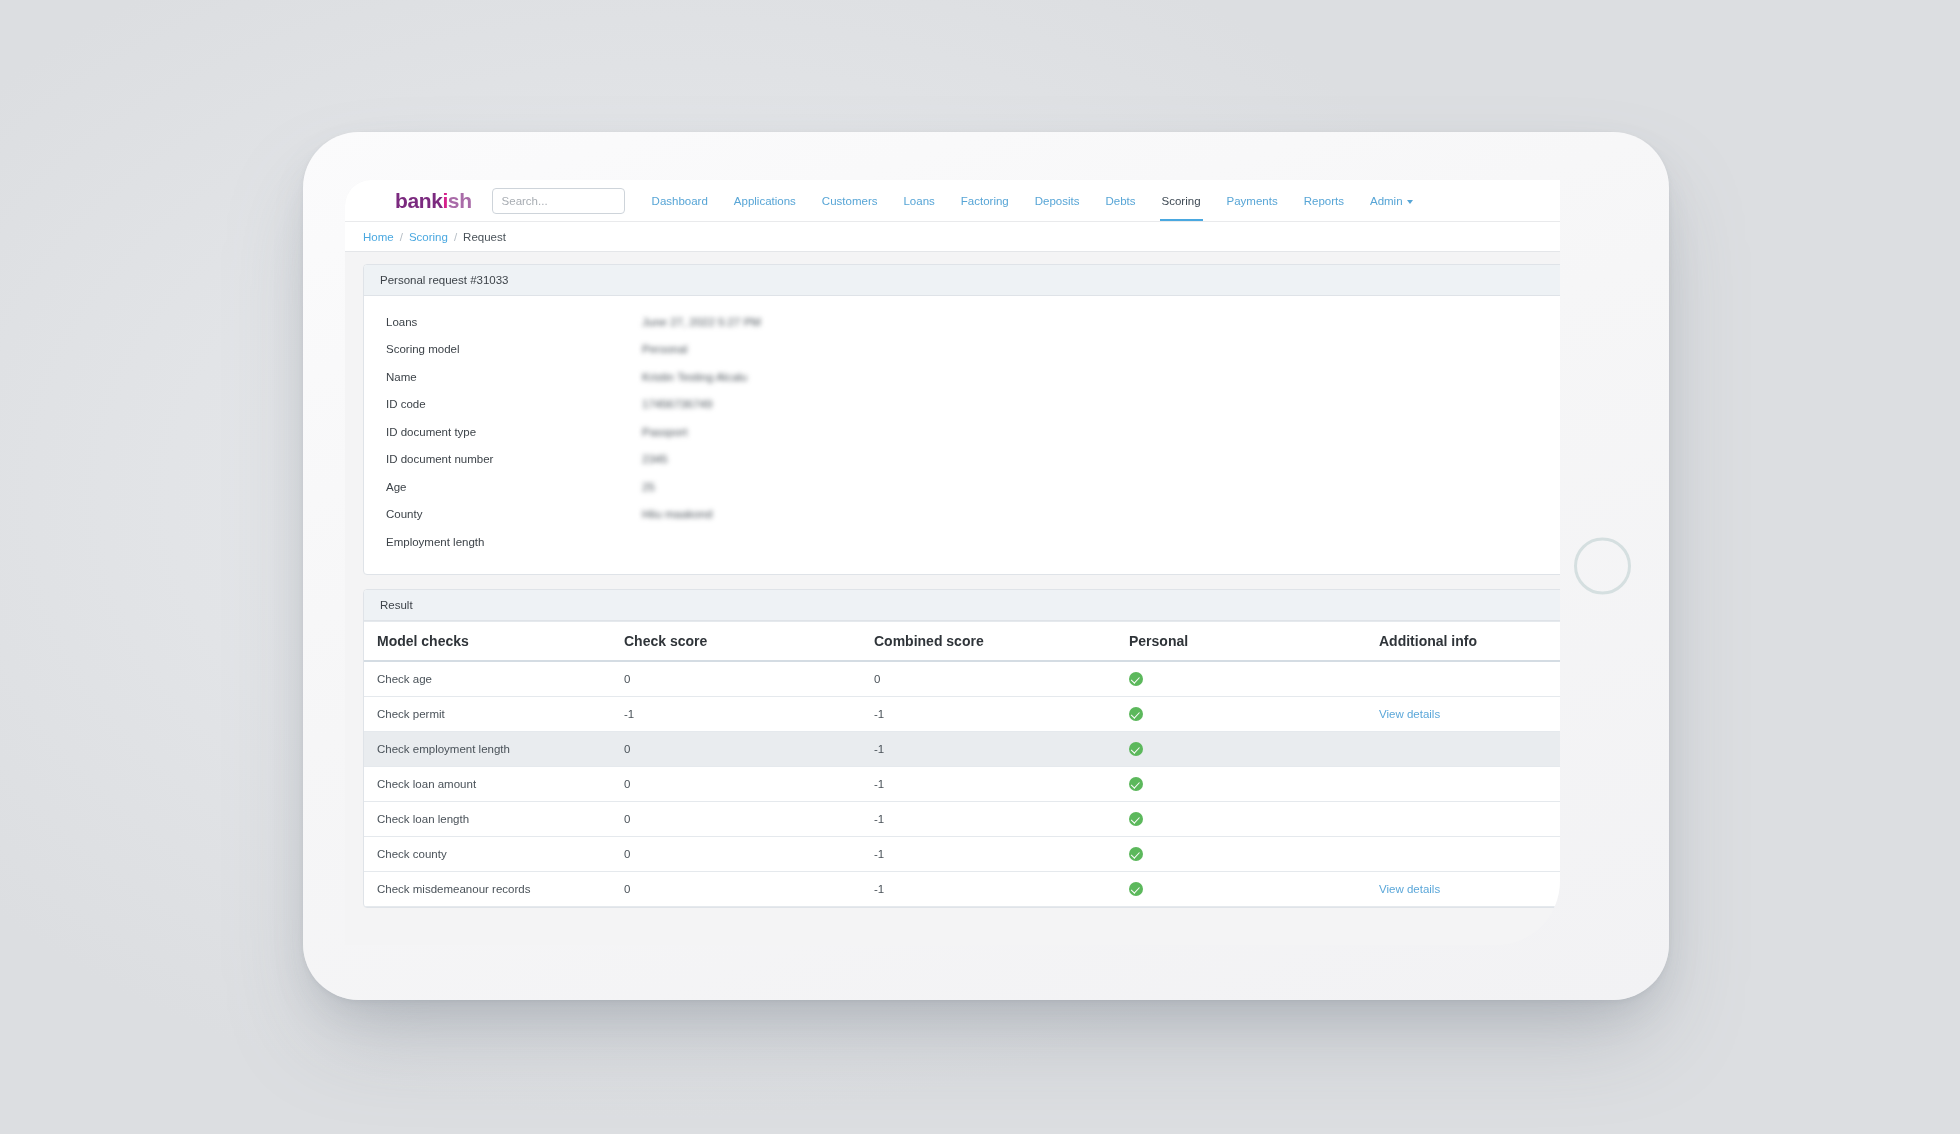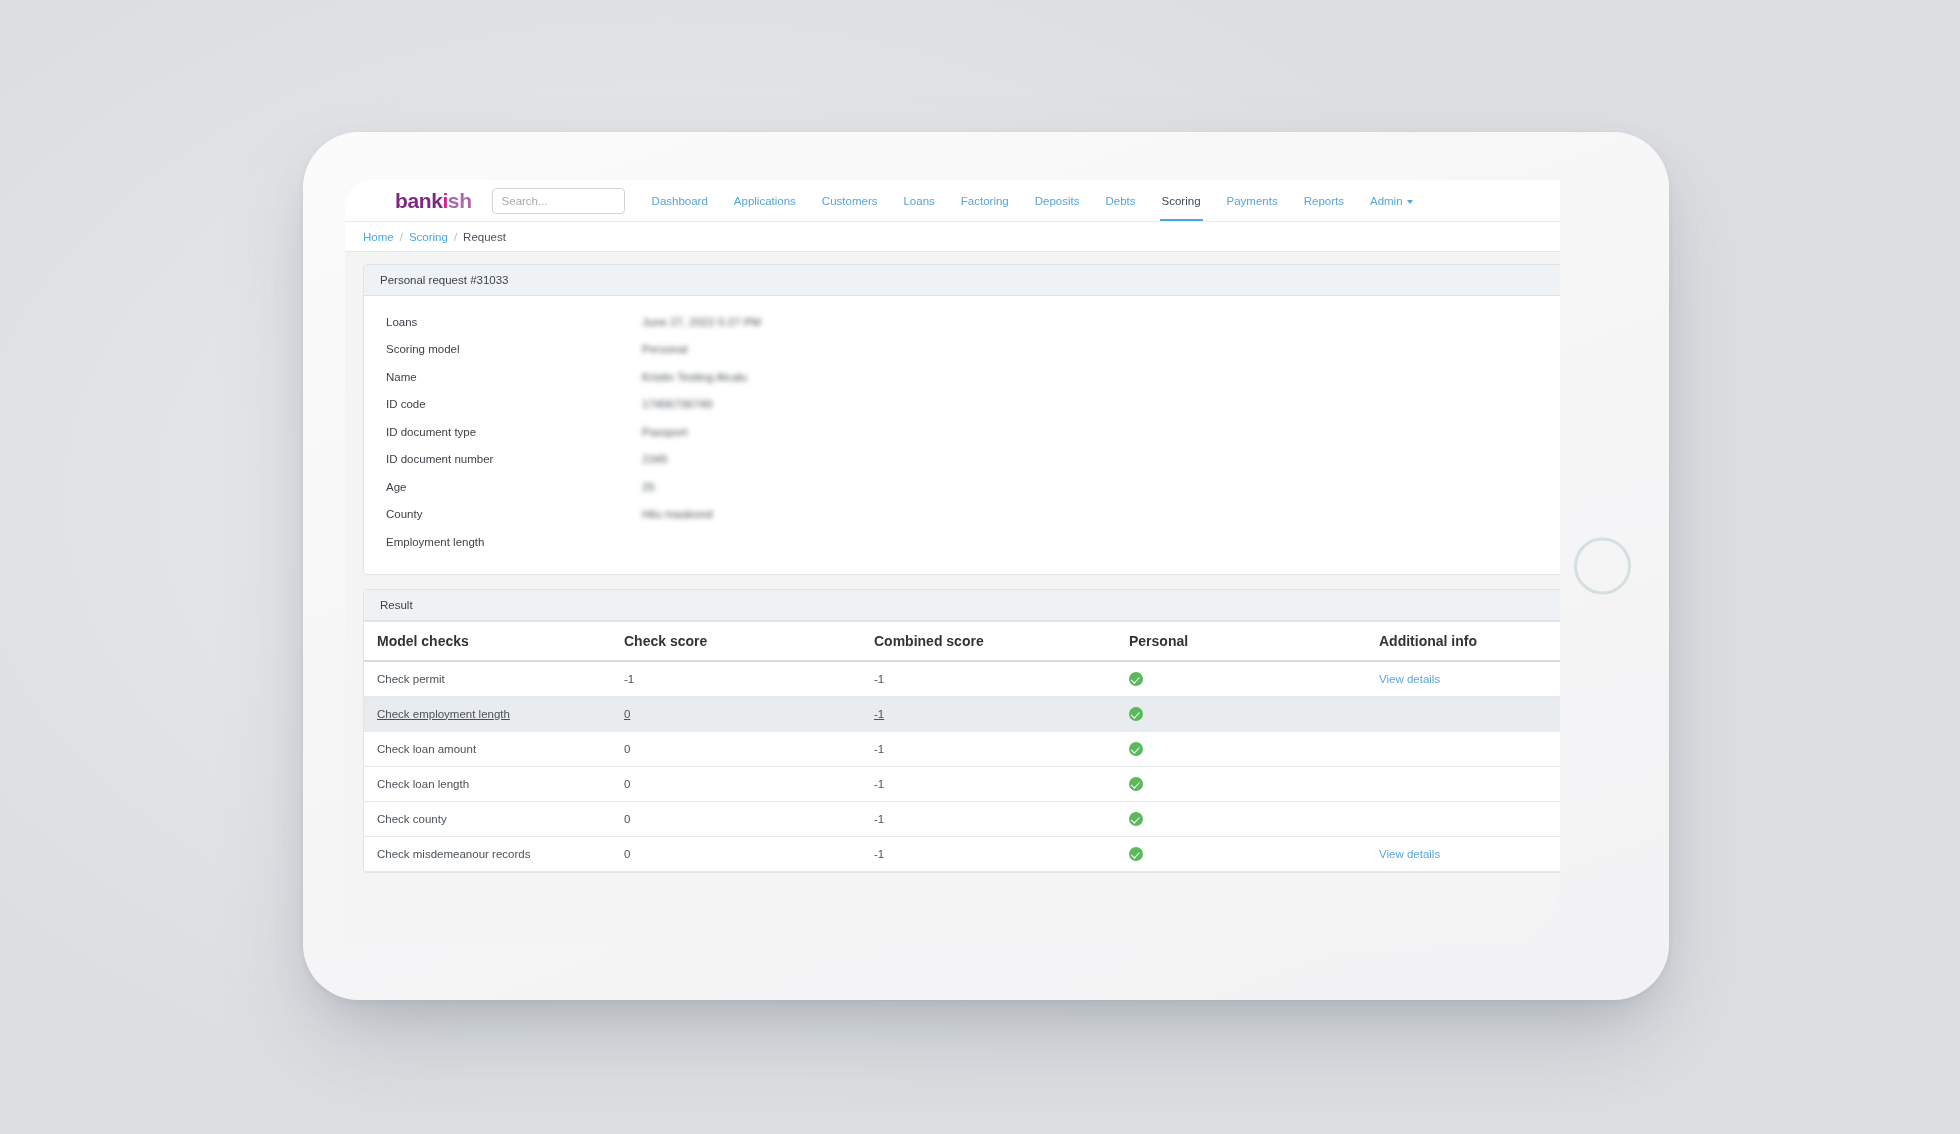--- a/index.html
+++ b/index.html
@@ -227,21 +227,21 @@
     border-bottom: 1px solid #e5e9ed;
     vertical-align: middle;
   }
 
   .col-check    { width: 260px; padding-left: 13px !important; }
   .col-score    { width: 250px; }
   .col-combined { width: 255px; }
   .col-checked  { width: 250px; }
   .col-info     { width: auto; }
 
-  .tbl tr.row-hover td { background: #e9ecef; text-decoration: underline; }
+  .tbl tr.row-hover td { background: #e9ecef; }
 
   .check-icon {
     display: inline-block;
     width: 14px;
     height: 14px;
     border-radius: 50%;
     background: #5cb85c;
     position: relative;
     vertical-align: middle;
   }
@@ -382,20 +382,27 @@
             <tr>
               <th class="col-check">Model checks</th>
               <th class="col-score">Check score</th>
               <th class="col-combined">Combined score</th>
               <th class="col-checked">Personal</th>
               <th class="col-info">Additional info</th>
             </tr>
           </thead>
           <tbody id="result-rows">
               <tr class="">
+                <td class="col-check cell-pad-left">Check age</td>
+                <td class="col-score">0</td>
+                <td class="col-combined">0</td>
+                <td class="col-checked"><span class="check-icon"></span></td>
+                <td class="col-info"></td>
+              </tr>
+              <tr class="">
                 <td class="col-check cell-pad-left">Check permit</td>
                 <td class="col-score">-1</td>
                 <td class="col-combined">-1</td>
                 <td class="col-checked"><span class="check-icon"></span></td>
                 <td class="col-info"><a class="link-details">View details</a></td>
               </tr>
               <tr class="row-hover">
                 <td class="col-check cell-pad-left">Check employment length</td>
                 <td class="col-score">0</td>
                 <td class="col-combined">-1</td>

